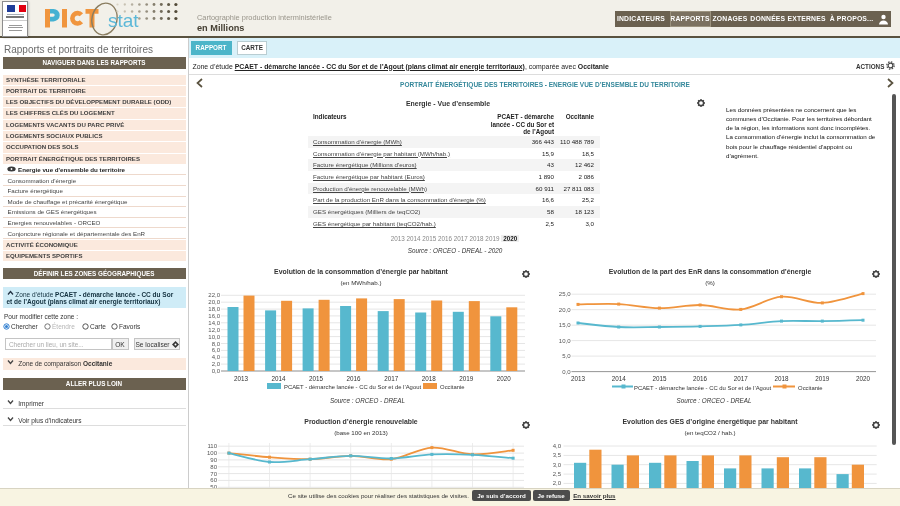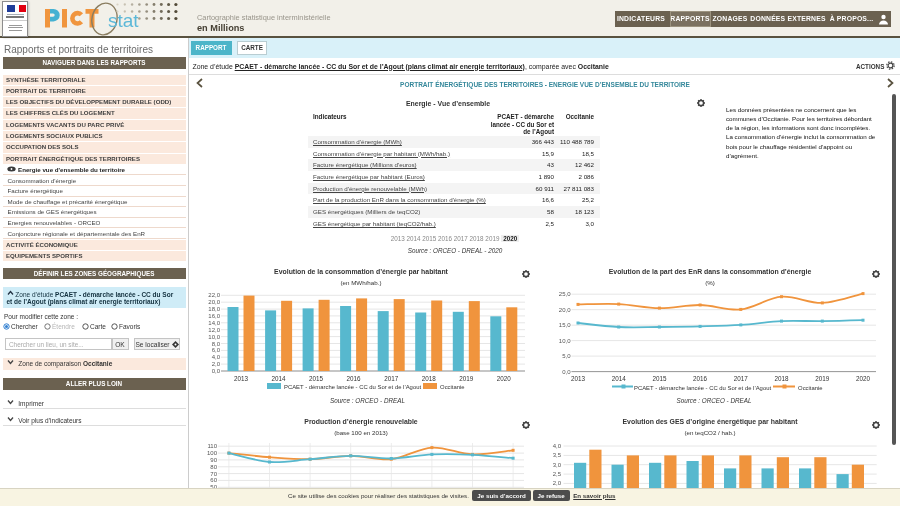--- a/index.html
+++ b/index.html
@@ -44,21 +44,21 @@
 <div class="abs" style="left:1.5px;top:0.5px;width:26px;height:36px;background:#fff;border:1px solid #8c8c8c;box-shadow:1px 1px 2px rgba(0,0,0,.18)">
     <div class="abs" style="left:4px;top:3.5px;width:8px;height:7px;background:#1f3d99"></div>
     <div class="abs" style="left:16px;top:3.5px;width:7px;height:7px;background:#e1000f"></div>
     <div class="abs" style="left:4px;top:12.5px;width:17px;height:1px;background:#aab0b8"></div>
     <div class="abs" style="left:3.5px;top:14.5px;width:18px;height:1.5px;background:#777"></div>
     <div class="abs" style="left:0px;top:18.5px;width:24px;height:1px;background:#ccc"></div>
     <div class="abs" style="left:6px;top:23px;width:13px;height:1px;background:#999"></div>
     <div class="abs" style="left:5px;top:25.5px;width:15px;height:1px;background:#999"></div>
     <div class="abs" style="left:6px;top:28px;width:13px;height:1px;background:#999"></div>
   </div>
-<div class="abs" style="left:197px;top:12.5px;font-size:7.4px;color:#98948a">Cartographie statistique interministérielle</div>
+<div class="abs" style="left:197px;top:12.5px;font-size:7.4px;color:#98948a">Cartographie production interministérielle</div>
 <div class="abs" style="left:197px;top:23px;font-size:9.2px;font-weight:bold;color:#474135">en Millions</div>
 <div class="abs" style="left:615px;top:11px;width:276px;height:16px;background:#6b6150"></div>
 <div class="abs" style="left:615px;top:11px;width:52px;height:16px;background:#6b6150;color:#fff;font-size:6.8px;font-weight:bold;letter-spacing:.2px;text-align:center;line-height:16px;white-space:nowrap">INDICATEURS</div>
 <div class="abs" style="left:669.5px;top:11px;width:41px;height:16px;background:#7b7160;outline:1px solid #9c937f;outline-offset:-1px;color:#fff;font-size:6.8px;font-weight:bold;letter-spacing:.2px;text-align:center;line-height:16px;white-space:nowrap">RAPPORTS</div>
 <div class="abs" style="left:712.5px;top:11px;width:35px;height:16px;background:#6b6150;color:#fff;font-size:6.8px;font-weight:bold;letter-spacing:.2px;text-align:center;line-height:16px;white-space:nowrap">ZONAGES</div>
 <div class="abs" style="left:749px;top:11px;width:78px;height:16px;background:#6b6150;color:#fff;font-size:6.8px;font-weight:bold;letter-spacing:.2px;text-align:center;line-height:16px;white-space:nowrap">DONNÉES EXTERNES</div>
 <div class="abs" style="left:829px;top:11px;width:45px;height:16px;background:#6b6150;color:#fff;font-size:6.8px;font-weight:bold;letter-spacing:.2px;text-align:center;line-height:16px;white-space:nowrap">À PROPOS...</div>
 <svg class="abs" style="left:876px;top:11px" width="15" height="16">
     <circle cx="7.5" cy="6" r="2.2" fill="#fff"></circle>
     <path d="M3 13.5 a4.5 4 0 0 1 9 0 Z" fill="#fff"></path>

